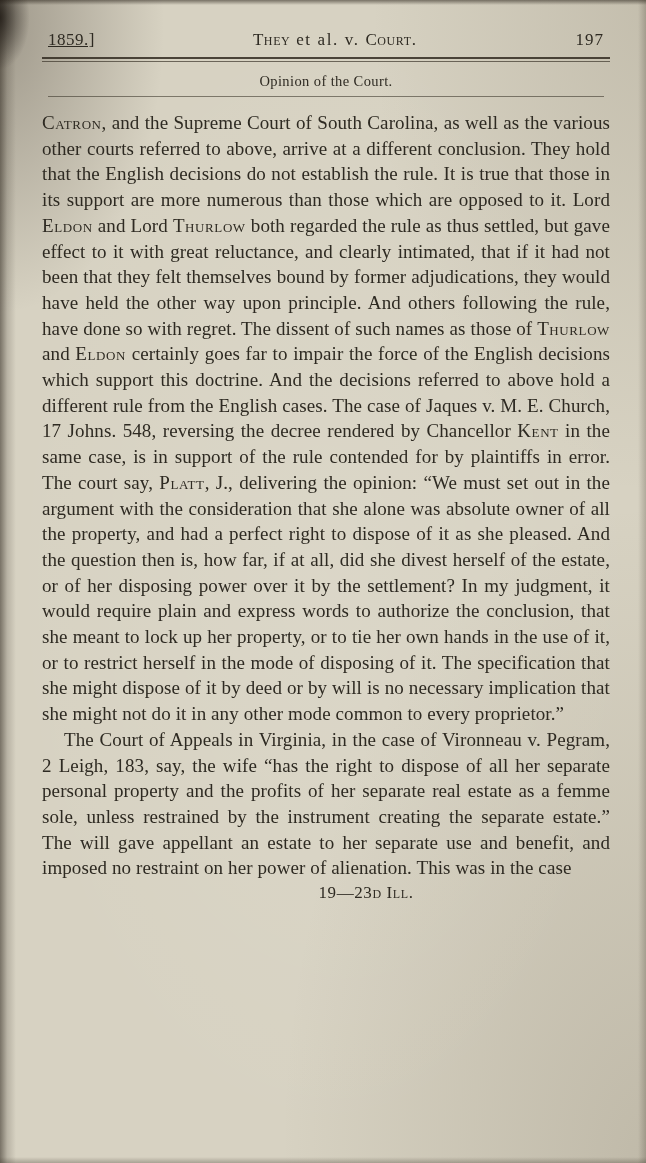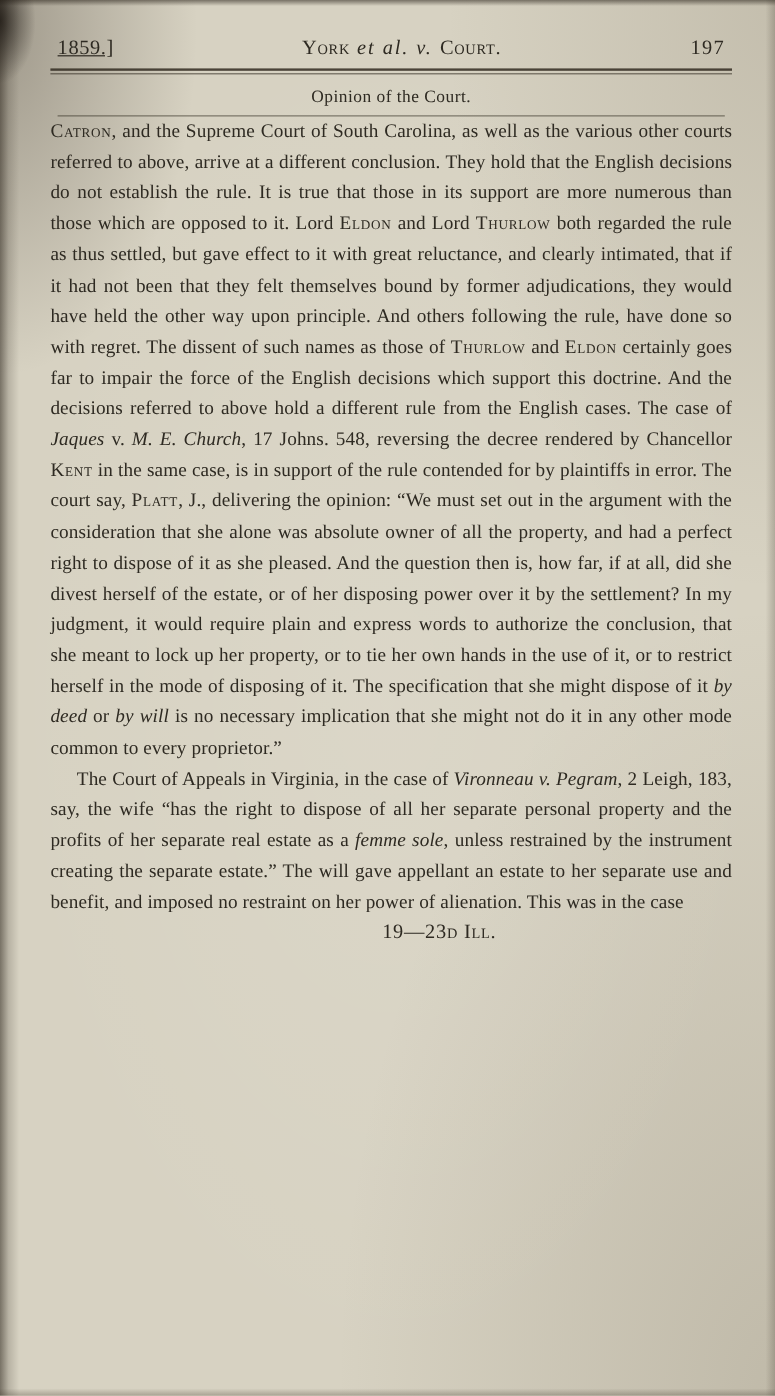--- a/index.html
+++ b/index.html
@@ -56,29 +56,30 @@
     font-size:14.5px;
     margin:11px 0 6px 0;
     letter-spacing:0.4px;
   }
   .rule-thin{
     border-top:1px solid rgba(50,43,33,0.55);
     margin:0 6px;
   }
 
   .page-body{
-    font-size:16px;
+    margin-top:13px;
+    font-size:19px;
     line-height:25.7px;
     text-align:justify;
     letter-spacing:0.1px;
   }
   .para{margin:0;}
   .para.indent{text-indent:22px;}
 
-  .run-italic{font-style:italic;}
+  .run-italic{}
   .run-smallcaps{font-variant:small-caps;letter-spacing:0.6px;}
 
   .page-footer{
     margin-top:2px;
     padding-left:80px;
     font-size:17px;
     text-align:center;
   }
 </style>
 </head>
@@ -87,21 +88,21 @@
 <div class="edge-top"></div>
 <div class="edge-left"></div>
 <div class="edge-right"></div>
 <div class="edge-bottom"></div>
 <div class="corner-stain"></div>
 
 <div class="page">
 
   <div class="header-row">
     <span class="header-year">1859.]</span>
-    <span class="header-title"><span class="run run-smallcaps">York</span><span class="run run-italic"> et al. v. </span><span class="run run-smallcaps">Court</span><span class="run run-normal">.</span></span>
+    <span class="header-title"><span class="run run-smallcaps">They</span><span class="run run-italic"> et al. v. </span><span class="run run-smallcaps">Court</span><span class="run run-normal">.</span></span>
     <span class="header-pagenum">197</span>
   </div>
 
   <div class="rule-double"></div>
 
   <div class="running-head">Opinion of the Court.</div>
 
   <div class="rule-thin"></div>
 
   <div class="page-body">

